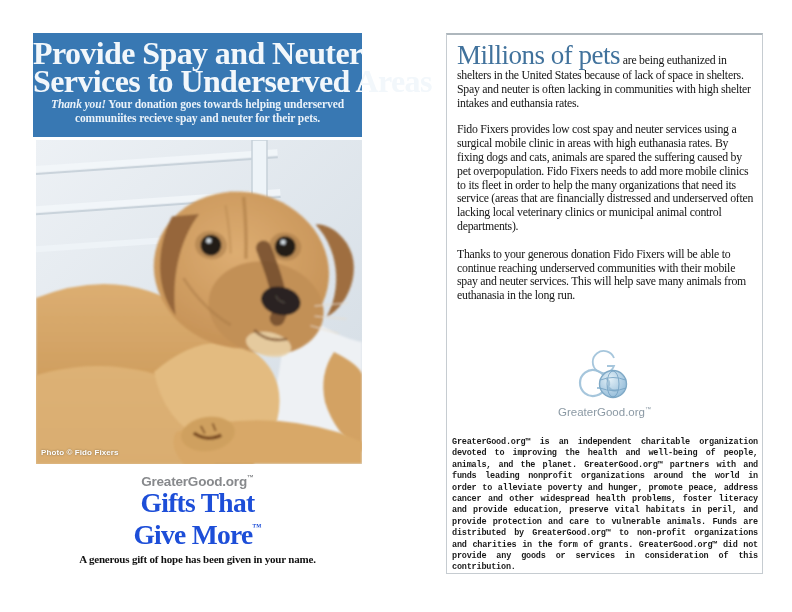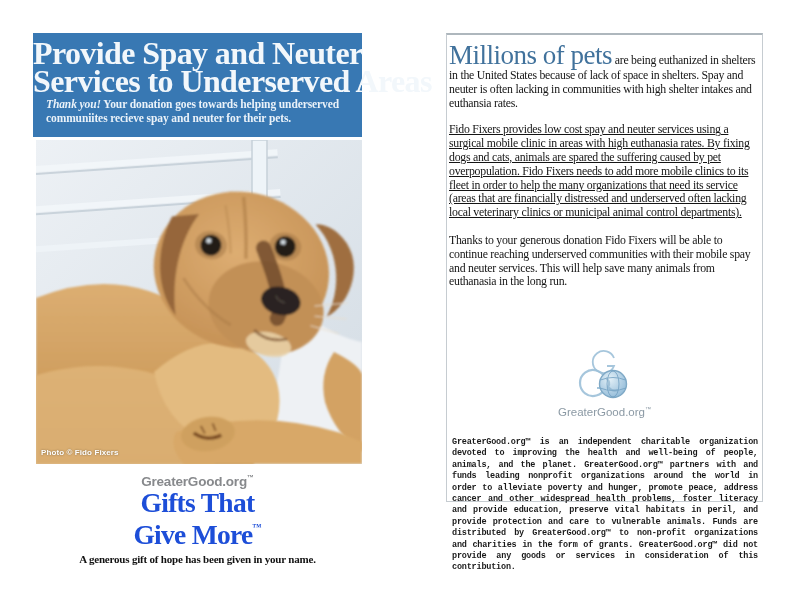--- a/index.html
+++ b/index.html
@@ -15,21 +15,21 @@
   .header-banner {
     position:absolute; left:0; top:0; width:329px; height:104px;
     background:#3878b3; color:#f2f7fb; padding-top:6px;
   }
   .title-line {
     text-align:center; font-weight:bold; font-size:32px; line-height:28px;
     letter-spacing:-0.6px; white-space:nowrap;
   }
   .thanks {
     margin-top:3px; padding:0 13px; font-size:11.5px; line-height:13.5px;
-    font-weight:bold; color:#eaf2f9; letter-spacing:-0.1px;
+    font-weight:bold; color:#eaf2f9; letter-spacing:-0.1px;text-align:center;
   }
   .thanks em { font-style:italic; }
 
   .photo {
     position:absolute; left:3px; top:107px; width:326px; height:324px;
     overflow:hidden; background:#a16207;
   }
   .photo svg { display:block; width:100%; height:100%; }
   .photo-credit {
     position:absolute; left:5px; bottom:7px; color:#ffffff;
@@ -52,32 +52,32 @@
   .gifts-logo sup { font-size:9px; vertical-align:14px; letter-spacing:0; }
 
   .gift-message {
     position:absolute; left:-10px; top:520px; width:349px; text-align:center;
     font-weight:bold; font-size:11px; color:#121212; letter-spacing:-0.2px;
     white-space:nowrap;
   }
 
   
   .right-panel {
-    position:absolute; left:446px; top:33px; width:317px; height:469px;
+    position:absolute; left:446px; top:33px; width:317px; height:541px;
     border:1px solid #c6ccd1; border-top:2px solid #aeb7bd;
-    padding:7px 6px 0 2px; color:#141414;
+    padding:7px 6px 0 10px; color:#141414;
   }
   .right-panel p.body {
     font-size:11.8px; line-height:13.8px; letter-spacing:-0.25px;
     text-align:left;
   }
   .lead-big {
     color:#41729c; font-size:27px; line-height:27px; letter-spacing:-0.5px;
   }
-  .p2 { margin-top:13px;text-decoration:underline; }
+  .p2 { margin-top:13px; }
   .p3 { margin-top:14px; }
 
   .gg-logo {
     position:absolute; left:0; top:313px; width:100%; text-align:center;
   }
   .gg-logo svg { display:inline-block; }
   .gg-logo-text {
     margin-top:-2px; font-family:"Liberation Sans", sans-serif;
     font-size:11.5px; color:#8b99a4; letter-spacing:0;
   }

